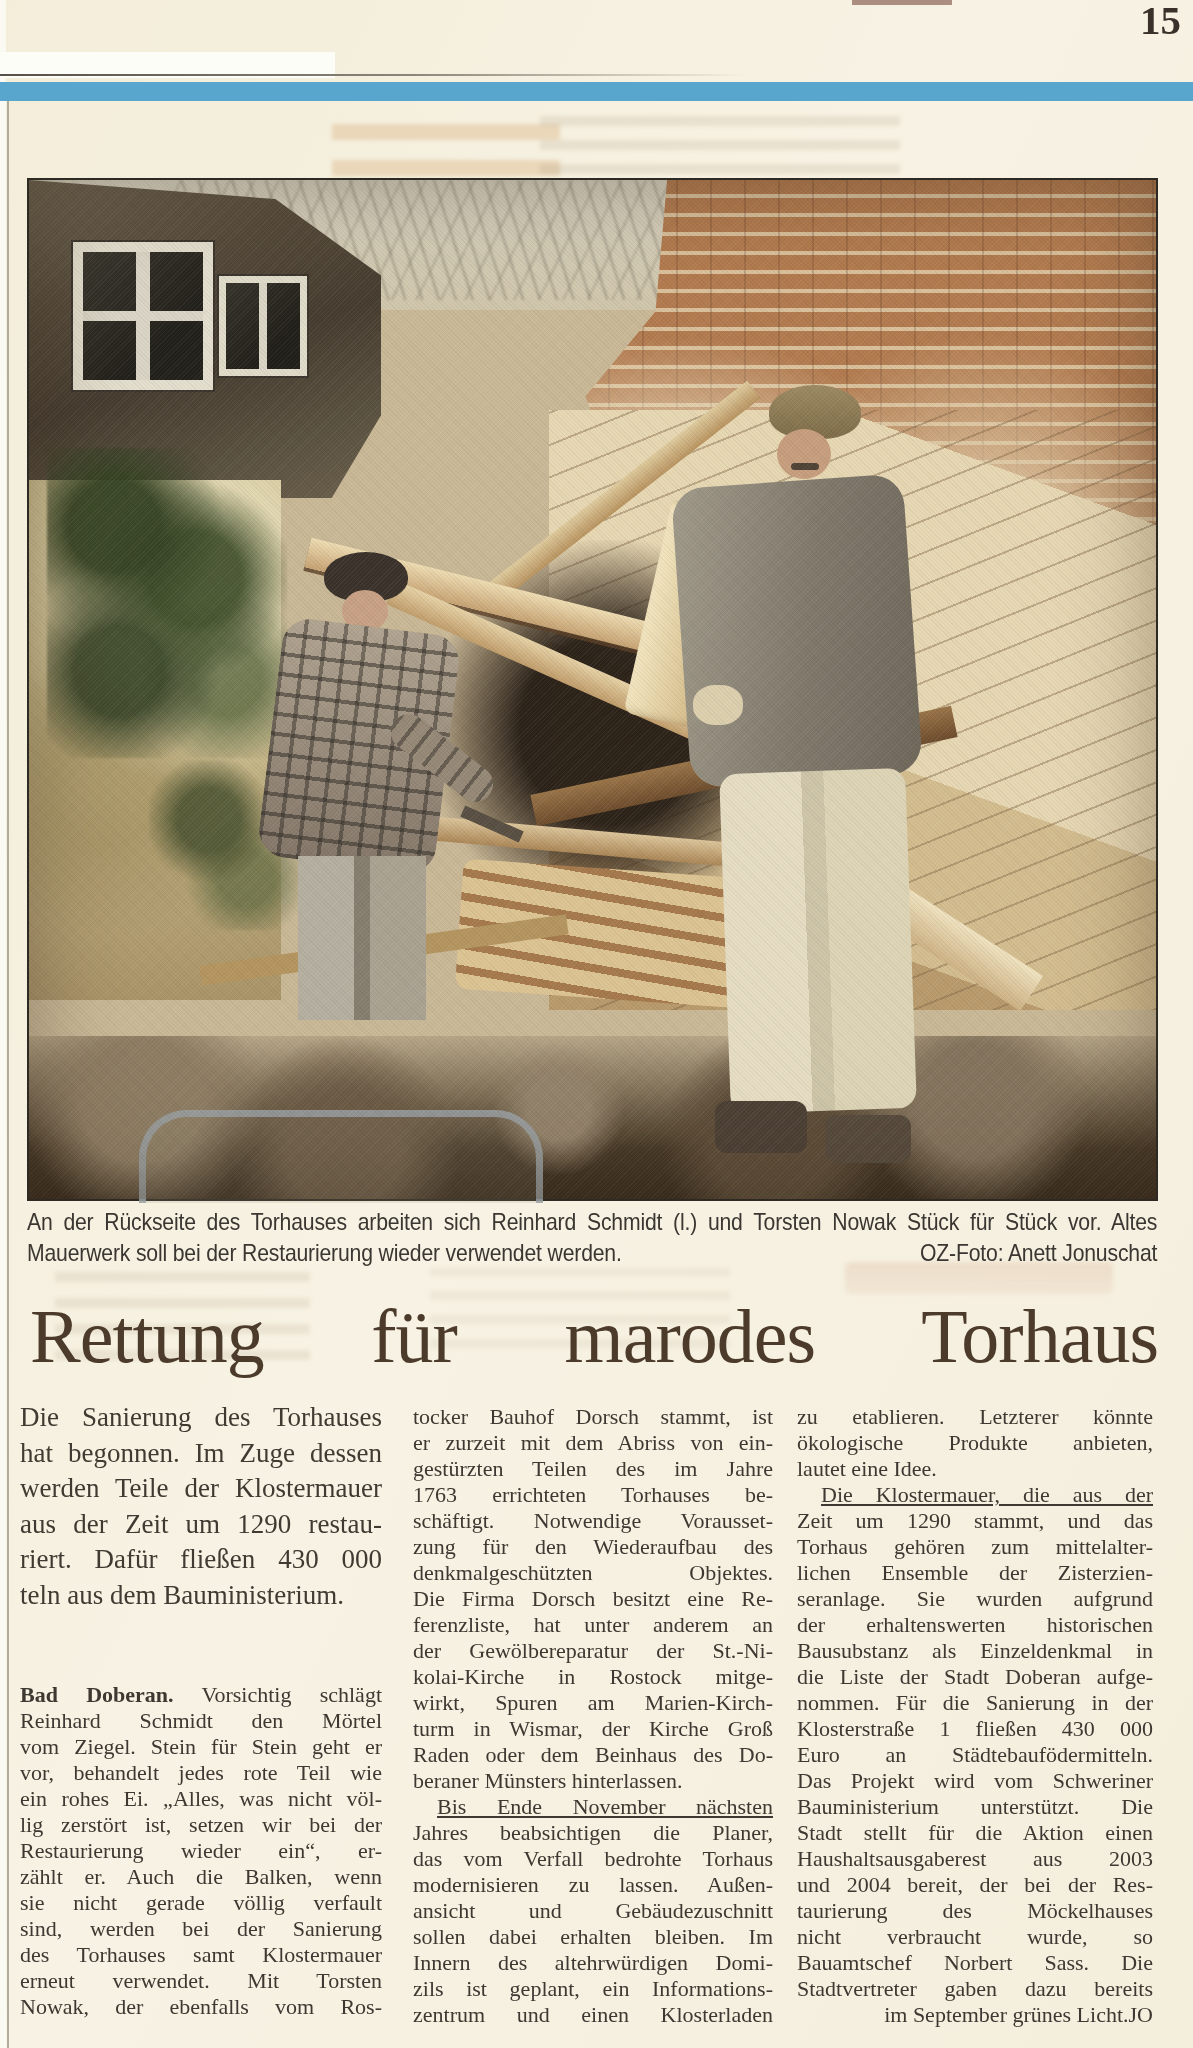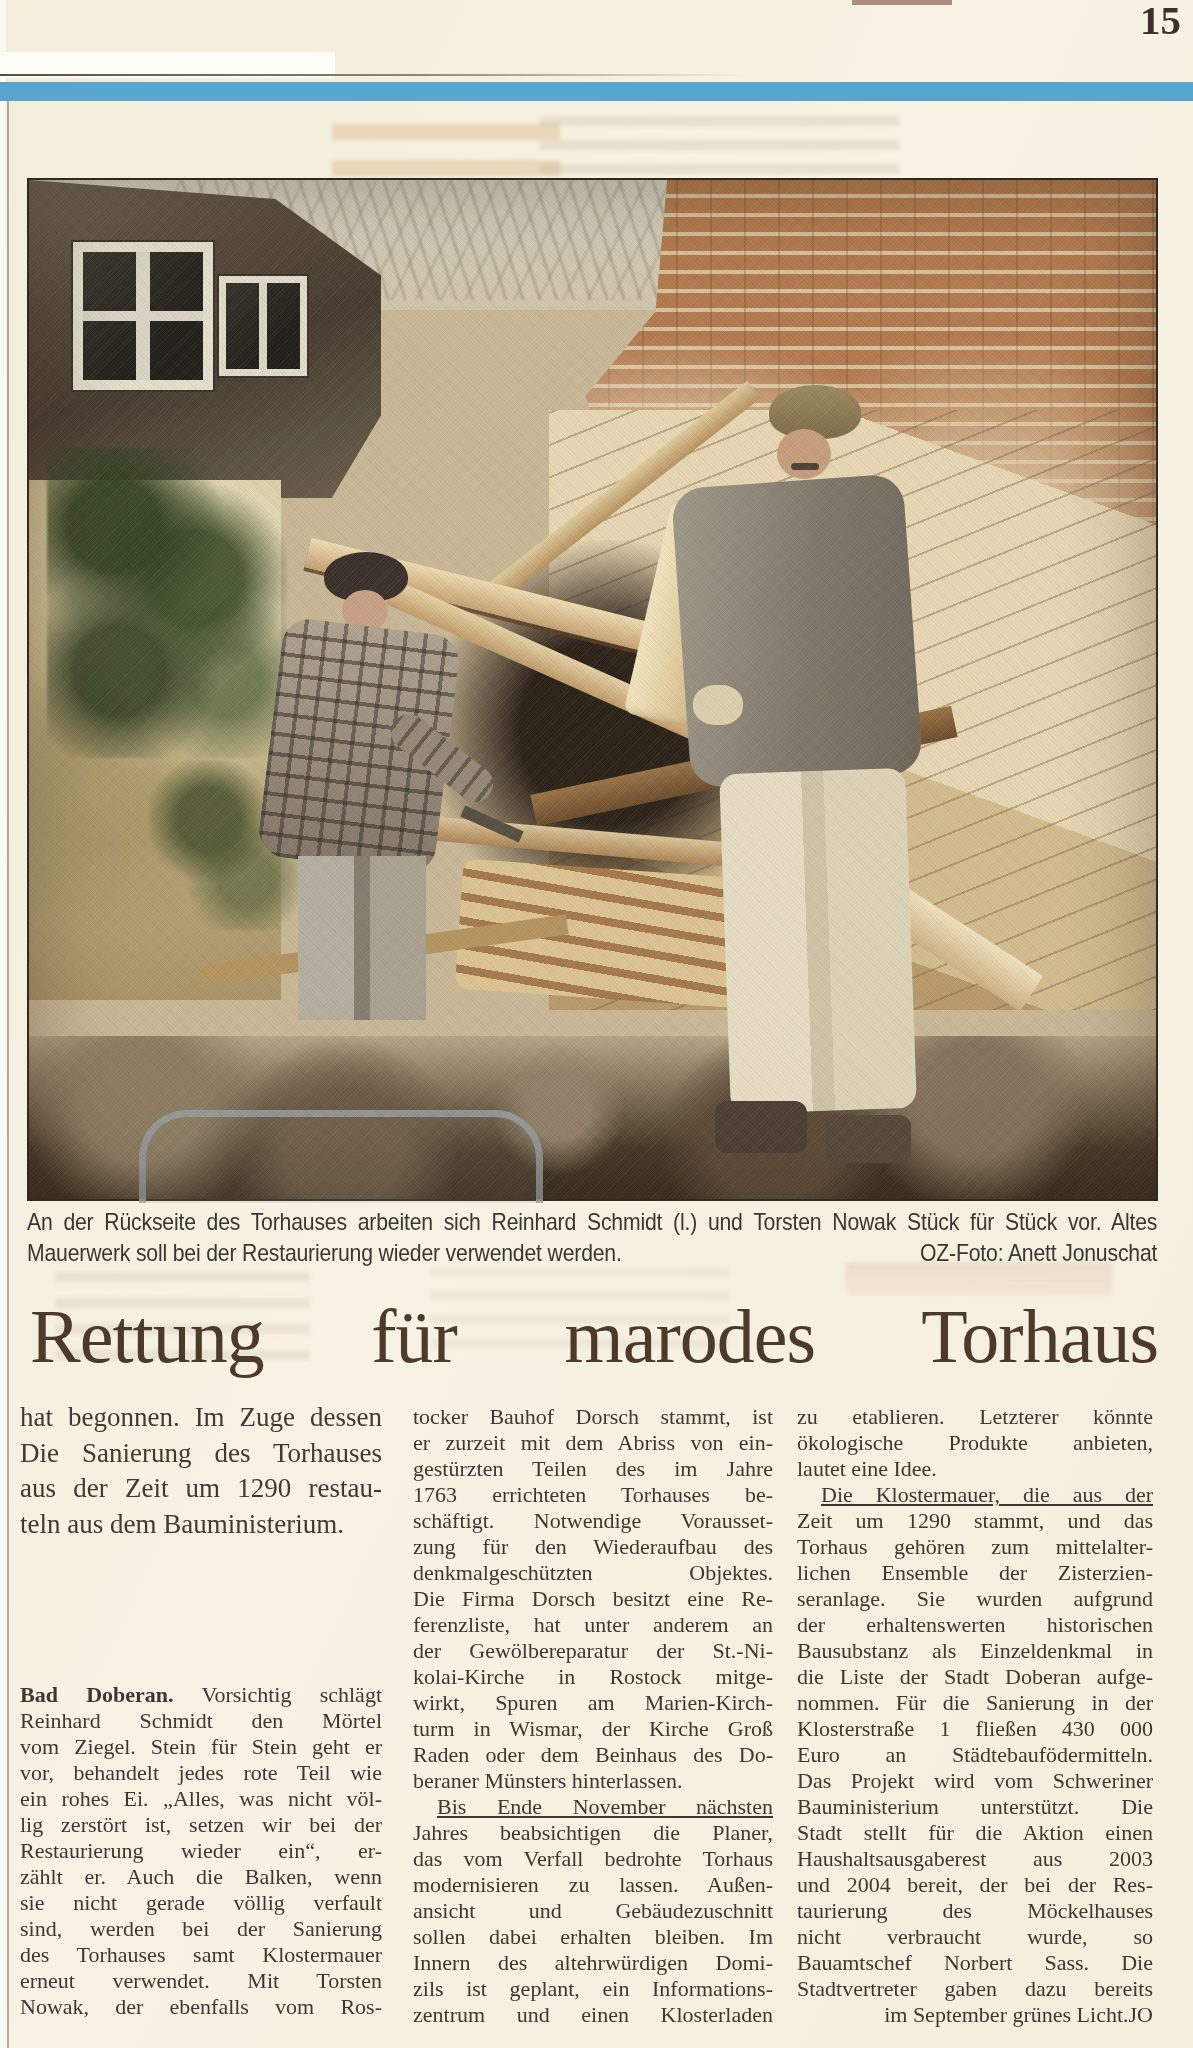--- a/index.html
+++ b/index.html
@@ -226,23 +226,25 @@
     <div class="cap1">An der Rückseite des Torhauses arbeiten sich Reinhard Schmidt (l.) und Torsten Nowak Stück für Stück vor. Altes</div>
     <div class="cap2">
       <span>Mauerwerk soll bei der Restaurierung wieder verwendet werden.</span>
       <span>OZ-Foto: Anett Jonuschat</span>
     </div>
   </div>
 
   <h1 class="abs headline" style="margin:0;">Rettung für marodes Torhaus</h1>
 
   <div class="abs lede" id="lede">
+      <div class="line">Die Sanierung des Torhauses</div>
       <div class="line">hat begonnen. Im Zuge dessen</div>
-      <div class="line">Die Sanierung des Torhauses</div>
+      <div class="line">werden Teile der Klostermauer</div>
       <div class="line">aus der Zeit um 1290 restau-</div>
+      <div class="line">riert. Dafür fließen 430 000</div>
       <div class="line el">teln aus dem Bauministerium.</div>
     </div>
   <div class="abs col col1" id="col1">
       <div class="line"><b>Bad Doberan.</b> Vorsichtig schlägt</div>
       <div class="line">Reinhard Schmidt den Mörtel</div>
       <div class="line">vom Ziegel. Stein für Stein geht er</div>
       <div class="line">vor, behandelt jedes rote Teil wie</div>
       <div class="line">ein rohes Ei. „Alles, was nicht völ-</div>
       <div class="line">lig zerstört ist, setzen wir bei der</div>
       <div class="line">Restaurierung wieder ein“, er-</div>

